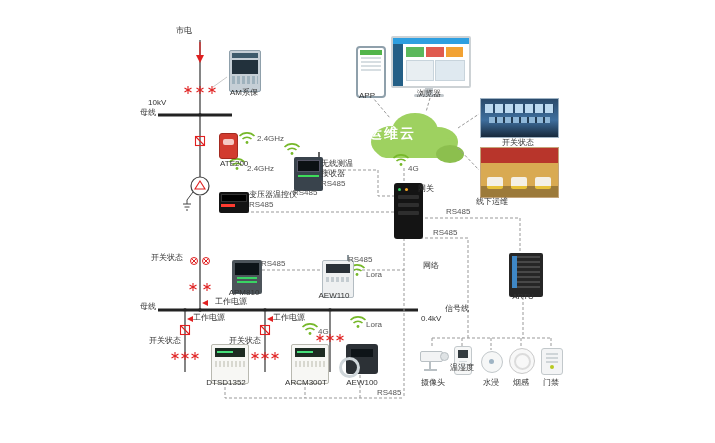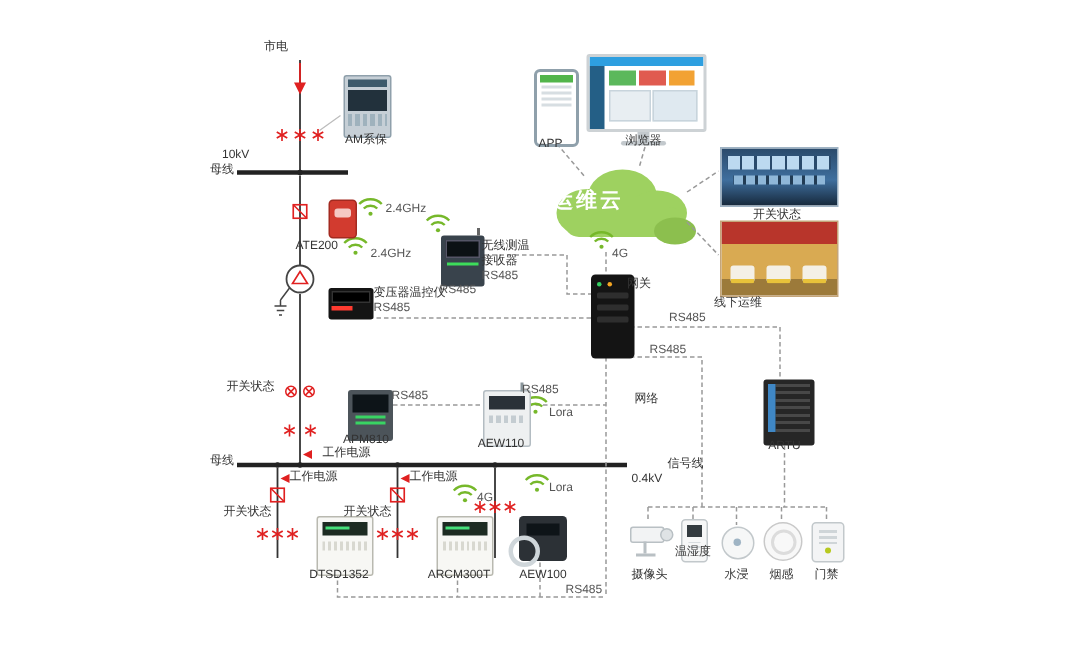--- a/index.html
+++ b/index.html
@@ -342,21 +342,21 @@
 
   <div class="dev door" style="left:541px;top:348px">
     <div class="door-pad"></div>
     <div class="door-dot"></div>
   </div>
 
   <div class="lbl" style="left:176px;top:27px">市电</div>
   <div class="lbl c" style="left:244px;top:89px">AM系保</div>
   <div class="lbl" style="left:148px;top:99px">10kV</div>
   <div class="lbl" style="left:140px;top:109px">母线</div>
-  <div class="lbl" style="left:197px;top:160px">ATE200</div>
+  <div class="lbl" style="left:220px;top:160px">ATE200</div>
   <div class="lbl comm" style="left:257px;top:135px">2.4GHz</div>
   <div class="lbl comm" style="left:247px;top:165px">2.4GHz</div>
   <div class="lbl" style="left:321px;top:160px">无线测温</div>
   <div class="lbl" style="left:321px;top:170px">接收器</div>
   <div class="lbl comm" style="left:321px;top:180px">RS485</div>
   <div class="lbl comm" style="left:293px;top:189px">RS485</div>
   <div class="lbl" style="left:249px;top:191px">变压器温控仪</div>
   <div class="lbl comm" style="left:249px;top:201px">RS485</div>
   <div class="lbl c" style="left:367px;top:92px">APP</div>
   <div class="lbl c" style="left:429px;top:90px">浏览器</div>

